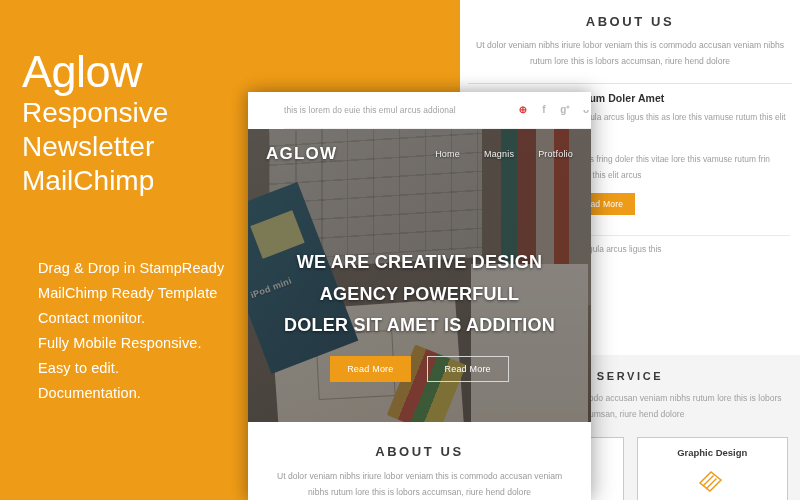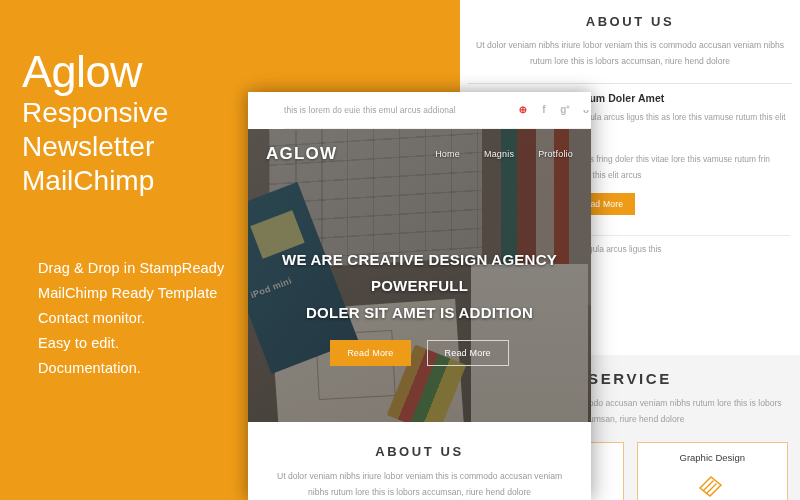--- a/index.html
+++ b/index.html
@@ -84,29 +84,29 @@
   .rp-divider2{height:1px;background:#e9e9e9;margin:12px 10px 0 10px;}
 
   .rp-review{padding:7px 10px 0 20px;}
   .rp-review-p{font-size:8.4px;color:#9e9e9e;margin:0 0 4px 0;line-height:1.6;}
   .stars{color:#ee9b17;font-size:15px;letter-spacing:3.5px;line-height:1;}
 
   .rp-service{
     position:absolute;left:0;top:355px;width:340px;height:145px;background:#f4f4f4;
   }
   .rp-service-h{
-    font-size:15px;letter-spacing:2.6px;font-weight:700;color:#3a3a3a;
+    font-size:11px;letter-spacing:2.6px;font-weight:700;color:#3a3a3a;
     margin:0;padding:15px 0 9px 0;text-align:center;
   }
   .rp-service-p{font-size:8.6px;line-height:1.85;color:#a0a0a0;margin:0;text-align:center;padding:0 16px;}
   .svc-cards{display:flex;gap:13px;padding:14px 12px 0 12px;}
   .svc-card{
     flex:1;border:1px solid #efc383;background:#fff;padding:9px 6px 12px 6px;text-align:center;
   }
-  .svc-title{font-size:9.5px;font-weight:400;color:#3a3a3a;margin:0 0 8px 0;}
+  .svc-title{font-size:9.5px;font-weight:700;color:#3a3a3a;margin:0 0 8px 0;}
   .svc-icon{height:30px;display:flex;align-items:center;justify-content:center;}
 
   
   .card{
     position:absolute;left:248px;top:92px;width:343px;height:408px;
     background:#fff;box-shadow:-3px 0 14px rgba(0,0,0,.22), 6px 0 20px rgba(0,0,0,.20);
     overflow:hidden;
   }
   .card-topbar{
     height:36px;display:flex;align-items:center;justify-content:space-between;
@@ -159,21 +159,21 @@
   }
   .brand{color:#fff;font-size:17px;font-weight:700;letter-spacing:1.2px;
     text-shadow:0 1px 3px rgba(0,0,0,.5);}
   .nav-links{display:flex;gap:24px;}
   .nav-links a{color:#f2f2f2;font-size:9px;text-decoration:none;letter-spacing:.2px;
     text-shadow:0 1px 2px rgba(0,0,0,.55);}
   .hero-center{
     position:absolute;left:0;right:0;top:118px;z-index:4;text-align:center;padding:0 16px;
   }
   .hero-h{
-    color:#fff;font-size:15px;font-weight:700;line-height:1.75;letter-spacing:.25px;
+    color:#fff;font-size:18px;font-weight:700;line-height:1.75;letter-spacing:.25px;
     margin:0 0 14px 0;text-shadow:0 1px 3px rgba(0,0,0,.55);
   }
   .hero-btns{display:flex;gap:16px;justify-content:center;}
   .btn-hero-o{
     background:#ee9b17;color:#fff;border:0;font-family:inherit;font-size:9px;
     padding:7px 17px;cursor:pointer;letter-spacing:.2px;
   }
   .btn-hero-g{
     background:transparent;color:#fff;border:1px solid #d6d6d6;font-family:inherit;font-size:9px;
     padding:7px 17px;cursor:pointer;letter-spacing:.2px;
@@ -192,20 +192,21 @@
     <div class="promo-inner">
       <h1 class="promo-title">Aglow</h1>
       <div class="promo-sub">Responsive</div>
       <div class="promo-sub">Newsletter</div>
       <div class="promo-sub">MailChimp</div>
     </div>
     <ul class="promo-features">
       <li>Drag &amp; Drop in StampReady</li>
       <li>MailChimp Ready Template</li>
       <li>Contact monitor.</li>
+      <li>Fully Mobile Responsive.</li>
       <li>Easy to edit.</li>
       <li>Documentation.</li>
     </ul>
   </section>
 
   <section class="rightpanel">
 
     <div class="rp-about">
       <h2 class="rp-h">ABOUT US</h2>
       <p class="rp-p">Ut dolor veniam nibhs iriure lobor veniam this is commodo accusan veniam nibhs rutum lore this is lobors accumsan, riure hend dolore</p>

